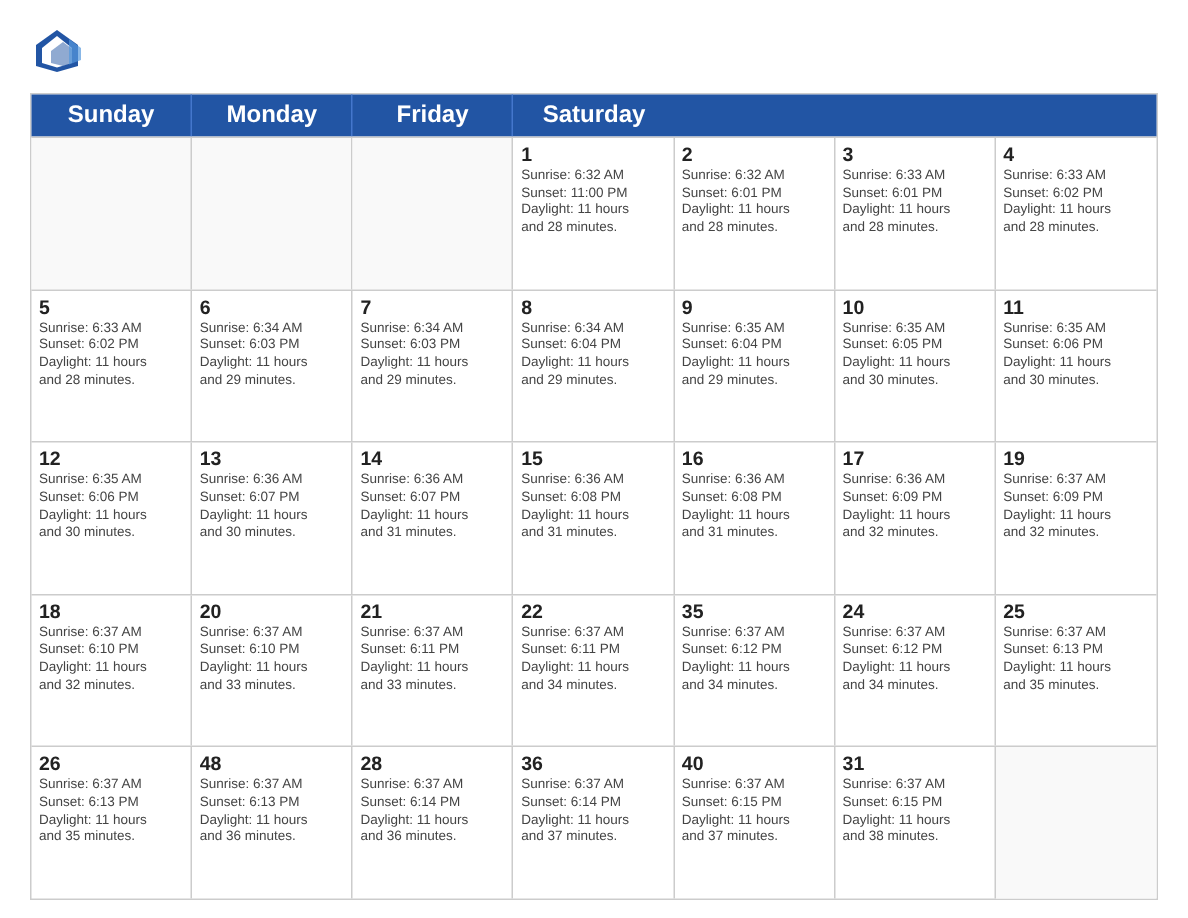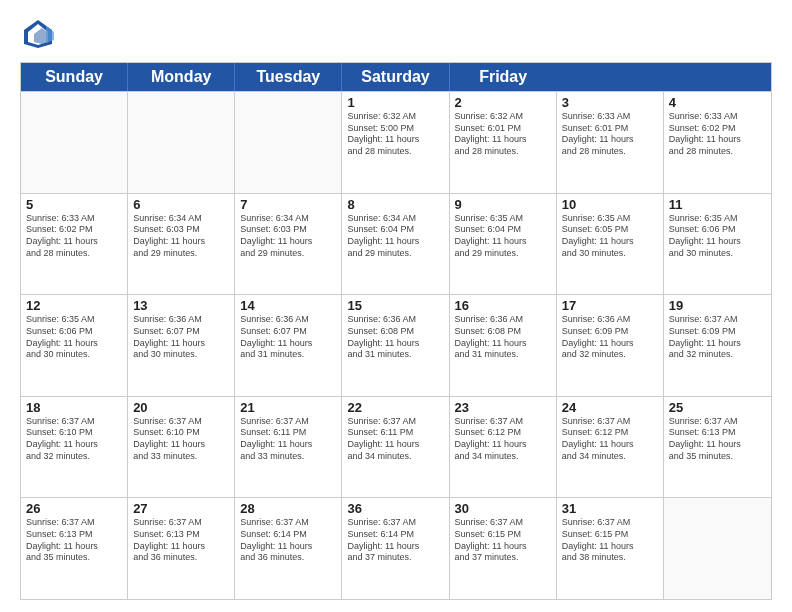--- a/index.html
+++ b/index.html
@@ -138,33 +138,32 @@
     <div class="title-block">
       <div class="month-title"></div>
       <div class="location"></div>
     </div>
   </div>
 
   <div class="calendar">
     <div class="cal-header">
     <div class="cal-header-cell">Sunday</div>
         <div class="cal-header-cell">Monday</div>
-        <div class="cal-header-cell">Tuesday</div>
+        <div class="cal-header-cell">Friday</div>
         <div class="cal-header-cell">Saturday</div>
-        <div class="cal-header-cell">Friday</div>
       </div>
     <div class="cal-body">
     <div class="cal-row">
           <div class="cal-cell empty"></div>
           <div class="cal-cell empty"></div>
           <div class="cal-cell empty"></div>
           <div class="cal-cell">
             <div class="day-num">1</div>
             <div class="cell-line">Sunrise: 6:32 AM</div>
-            <div class="cell-line">Sunset: 5:00 PM</div>
+            <div class="cell-line">Sunset: 11:00 PM</div>
             <div class="cell-line">Daylight: 11 hours</div>
             <div class="cell-line">and 28 minutes.</div>
           </div>
           <div class="cal-cell">
             <div class="day-num">2</div>
             <div class="cell-line">Sunrise: 6:32 AM</div>
             <div class="cell-line">Sunset: 6:01 PM</div>
             <div class="cell-line">Daylight: 11 hours</div>
             <div class="cell-line">and 28 minutes.</div>
           </div>
@@ -308,21 +307,21 @@
             <div class="cell-line">and 33 minutes.</div>
           </div>
           <div class="cal-cell">
             <div class="day-num">22</div>
             <div class="cell-line">Sunrise: 6:37 AM</div>
             <div class="cell-line">Sunset: 6:11 PM</div>
             <div class="cell-line">Daylight: 11 hours</div>
             <div class="cell-line">and 34 minutes.</div>
           </div>
           <div class="cal-cell">
-            <div class="day-num">23</div>
+            <div class="day-num">35</div>
             <div class="cell-line">Sunrise: 6:37 AM</div>
             <div class="cell-line">Sunset: 6:12 PM</div>
             <div class="cell-line">Daylight: 11 hours</div>
             <div class="cell-line">and 34 minutes.</div>
           </div>
           <div class="cal-cell">
             <div class="day-num">24</div>
             <div class="cell-line">Sunrise: 6:37 AM</div>
             <div class="cell-line">Sunset: 6:12 PM</div>
             <div class="cell-line">Daylight: 11 hours</div>
@@ -338,42 +337,42 @@
         </div>
         <div class="cal-row">
           <div class="cal-cell">
             <div class="day-num">26</div>
             <div class="cell-line">Sunrise: 6:37 AM</div>
             <div class="cell-line">Sunset: 6:13 PM</div>
             <div class="cell-line">Daylight: 11 hours</div>
             <div class="cell-line">and 35 minutes.</div>
           </div>
           <div class="cal-cell">
-            <div class="day-num">27</div>
+            <div class="day-num">48</div>
             <div class="cell-line">Sunrise: 6:37 AM</div>
             <div class="cell-line">Sunset: 6:13 PM</div>
             <div class="cell-line">Daylight: 11 hours</div>
             <div class="cell-line">and 36 minutes.</div>
           </div>
           <div class="cal-cell">
             <div class="day-num">28</div>
             <div class="cell-line">Sunrise: 6:37 AM</div>
             <div class="cell-line">Sunset: 6:14 PM</div>
             <div class="cell-line">Daylight: 11 hours</div>
             <div class="cell-line">and 36 minutes.</div>
           </div>
           <div class="cal-cell">
             <div class="day-num">36</div>
             <div class="cell-line">Sunrise: 6:37 AM</div>
             <div class="cell-line">Sunset: 6:14 PM</div>
             <div class="cell-line">Daylight: 11 hours</div>
             <div class="cell-line">and 37 minutes.</div>
           </div>
           <div class="cal-cell">
-            <div class="day-num">30</div>
+            <div class="day-num">40</div>
             <div class="cell-line">Sunrise: 6:37 AM</div>
             <div class="cell-line">Sunset: 6:15 PM</div>
             <div class="cell-line">Daylight: 11 hours</div>
             <div class="cell-line">and 37 minutes.</div>
           </div>
           <div class="cal-cell">
             <div class="day-num">31</div>
             <div class="cell-line">Sunrise: 6:37 AM</div>
             <div class="cell-line">Sunset: 6:15 PM</div>
             <div class="cell-line">Daylight: 11 hours</div>

